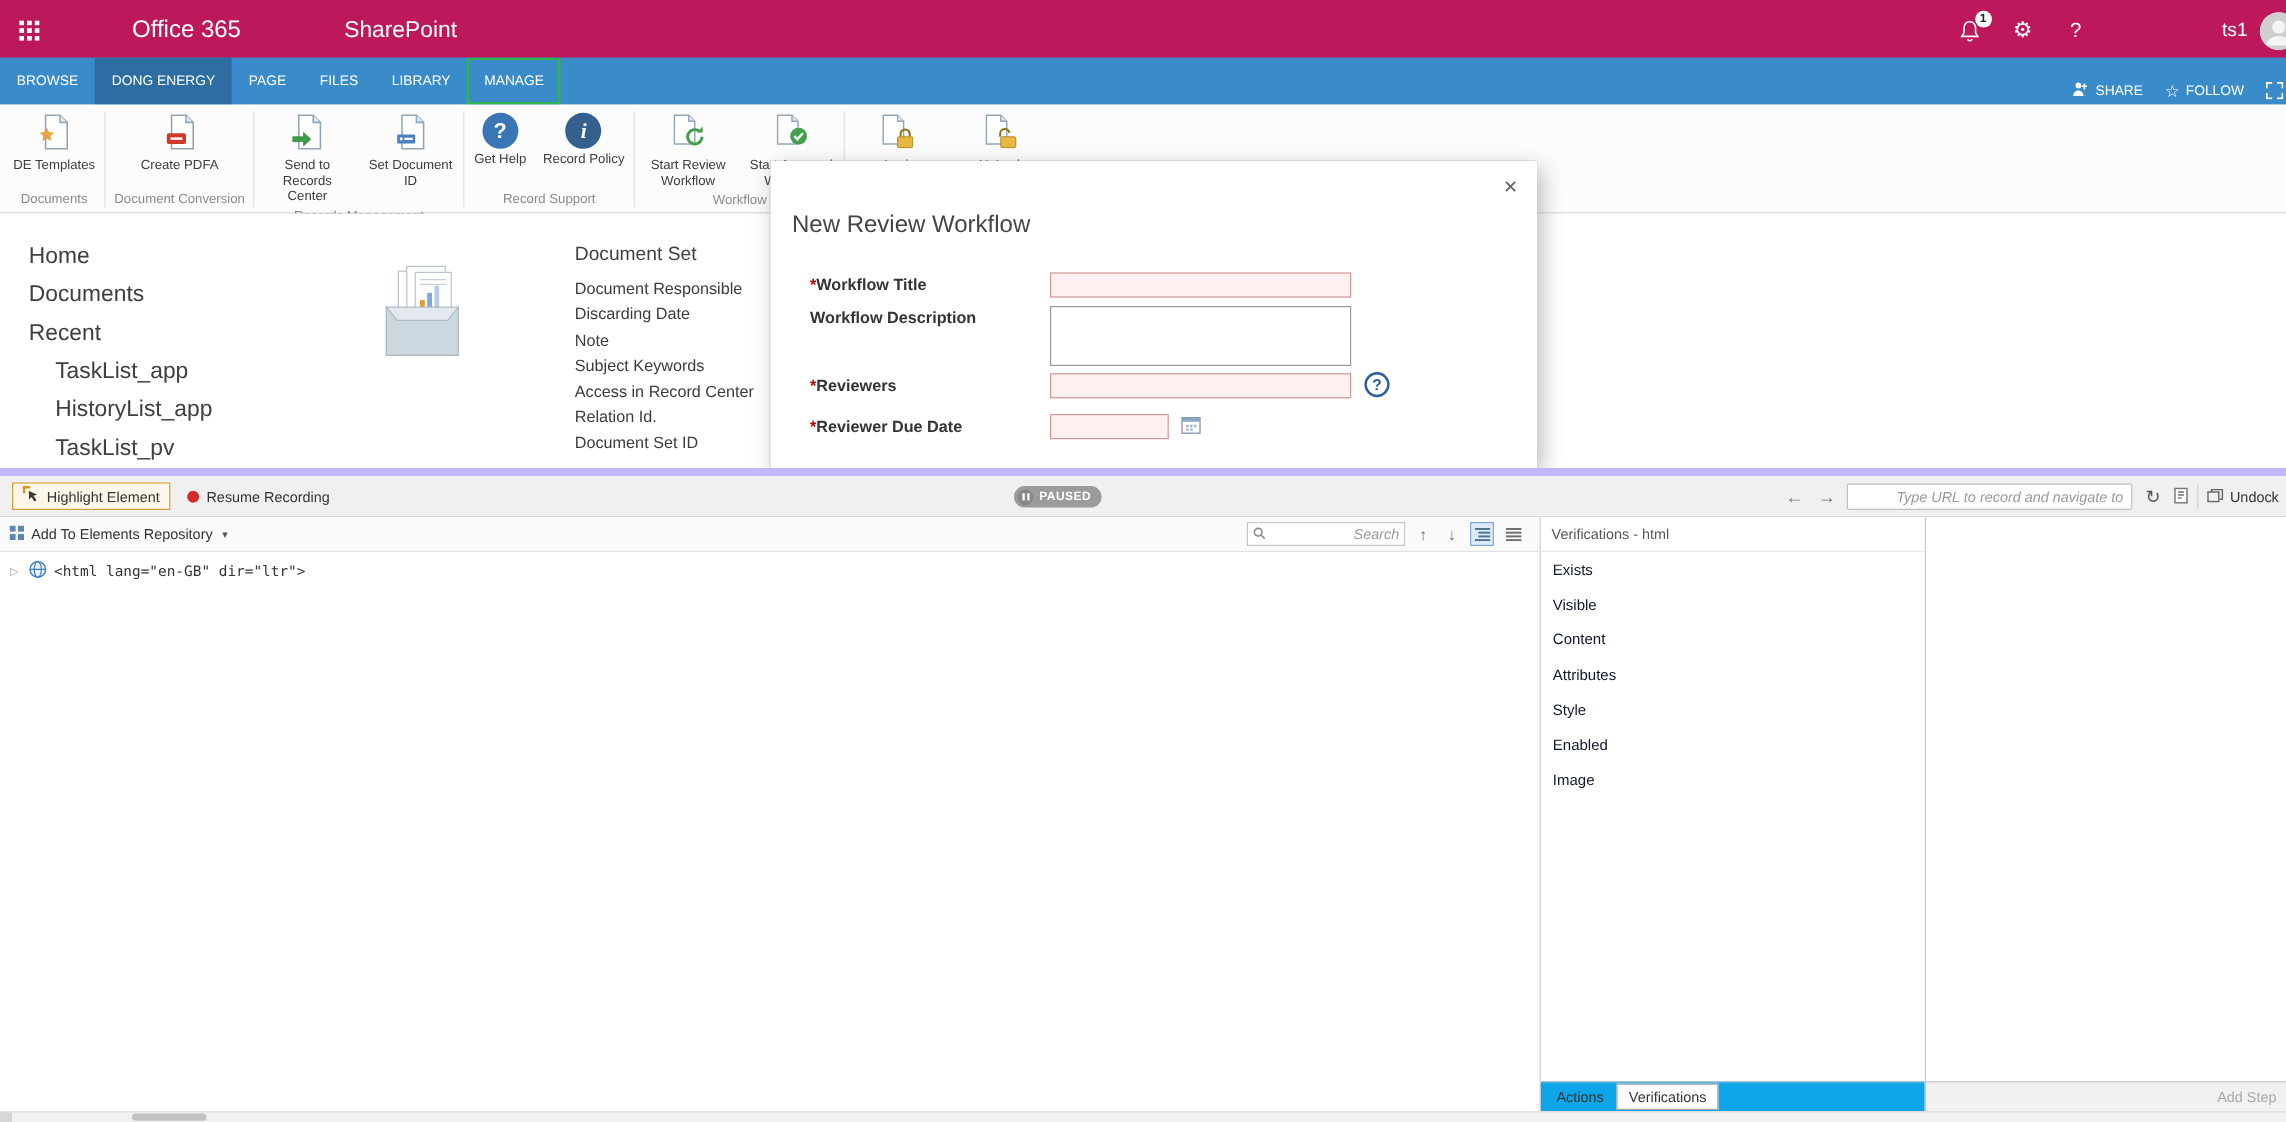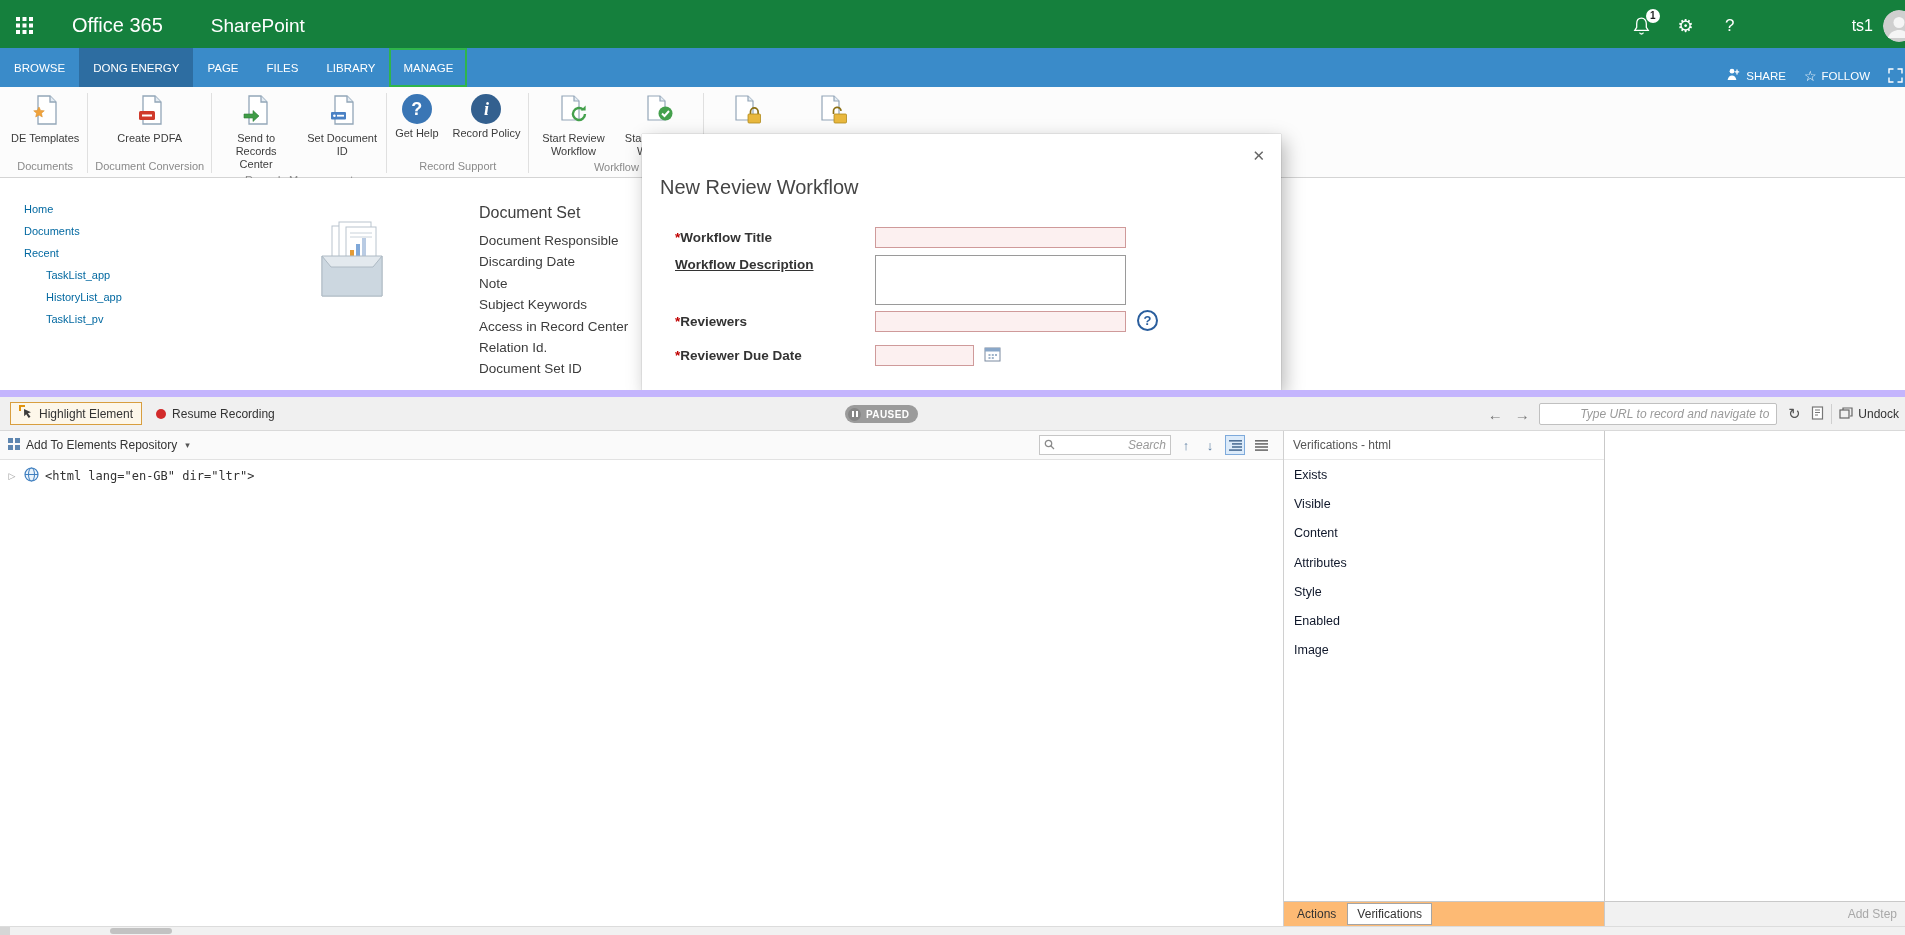--- a/index.html
+++ b/index.html
@@ -2,21 +2,21 @@
 <html><head>
 <meta charset="utf-8">
 <style>
   *{margin:0;padding:0;box-sizing:border-box;}
   html,body{width:1905px;height:935px;}
   body{font-family:"Liberation Sans","DejaVu Sans",sans-serif;overflow:hidden;background:#fff;position:relative;font-size:13px;color:#333;}
   button{font-family:inherit;background:none;border:none;cursor:pointer;color:inherit;}
   input,textarea{font-family:inherit;outline:none;text-align:right;}
 
   
-  .suite-bar{position:absolute;top:0;left:0;right:0;height:51px;background:#15803d;color:#fff;display:flex;align-items:center;overflow:hidden;z-index:5;}
+  .suite-bar{position:absolute;top:0;left:0;right:0;height:51px;background:#be185d;color:#fff;display:flex;align-items:center;overflow:hidden;z-index:5;gap:38px;}
   .waffle{width:48px;height:48px;display:flex;align-items:center;justify-content:center;}
   .brand{font-size:20px;margin-left:24px;cursor:pointer;}
   .appname{font-size:19px;margin-left:48px;}
   .suite-right{margin-left:auto;display:flex;align-items:center;height:100%;}
   .sicon{position:relative;width:44px;height:48px;display:flex;align-items:center;justify-content:center;color:#fff;font-size:18px;}
   .qhelp{font-size:17px;}
   .badge{position:absolute;top:7px;right:4px;width:14px;height:14px;border-radius:50%;background:#fff;color:#1f1f1f;font-size:10px;line-height:14px;text-align:center;font-weight:bold;}
   .user{font-size:16px;margin:0 10px 0 100px;}
   .avatar{width:32px;height:32px;border-radius:50%;overflow:hidden;margin-right:-10px;display:inline-flex;}
 
@@ -38,21 +38,21 @@
   .rlabel{font-size:11px;line-height:1.18;text-align:center;}
   .rgroup-label{font-size:11px;color:#8a8a8a;text-align:center;padding:1px 6px 5px;white-space:nowrap;}
   .rgroup-label.tleft{text-align:left;padding-left:10px;}
   .rsep{width:1px;background:#e0e0e0;margin:3px 1px 4px;}
   .circ-help{width:30px;height:30px;border-radius:50%;background:#3a76b5;color:#fff;font-size:18px;font-weight:bold;display:flex;align-items:center;justify-content:center;}
   .circ-info{background:#33608f;font-style:italic;font-family:"Liberation Serif",serif;}
 
   
   .page{position:absolute;top:178px;left:0;right:0;height:212px;background:#fff;overflow:hidden;z-index:1;}
   .quicknav{position:absolute;left:0;top:20px;width:290px;}
-  .navitem{display:block;font-size:11px;color:#0369a1;padding:5px 0 5px 24px;text-decoration:none;cursor:pointer;}
+  .navitem{display:block;font-size:19px;color:#404040;padding:5px 0 5px 24px;text-decoration:none;cursor:pointer;}
   .navitem.indent{padding-left:46px;}
   .docset-img{position:absolute;left:308px;top:40px;}
   .docset-title{position:absolute;left:479px;top:26px;font-size:16px;font-weight:400;color:#404040;}
   .props{position:absolute;left:479px;top:52px;list-style:none;}
   .props li{font-size:13.5px;color:#3c3c3c;line-height:21.4px;}
 
   
   .modal{position:absolute;left:642px;top:134px;width:639px;height:256px;background:#fff;z-index:20;box-shadow:0 0 1px rgba(0,0,0,.35),4px 6px 18px rgba(0,0,0,.28);}
   .modal-close{position:absolute;top:13px;right:16px;font-size:15px;color:#666;}
   .modal-title{position:absolute;left:18px;top:42px;font-size:20px;font-weight:400;color:#454545;}
@@ -92,21 +92,21 @@
   .view-btn.selected{background:#dcebfa;border-color:#7eaadb;}
 
   .tree-area{position:absolute;top:63px;left:0;width:1283px;bottom:9px;background:#fff;overflow:hidden;}
   .tree-row{display:flex;align-items:center;gap:6px;padding:7px 0 0 6px;cursor:pointer;}
   .expander{font-size:9px;color:#9a9a9a;width:12px;text-align:center;}
   .node-text{font-family:"DejaVu Sans Mono","Liberation Mono",monospace;font-size:12px;color:#333;}
 
   .verif-col{position:absolute;top:34px;left:1283px;width:321px;bottom:9px;border-left:1px solid #d0d0d0;background:#fff;}
   .verif-header{height:29px;display:flex;align-items:center;padding-left:9px;font-size:12px;color:#555;border-bottom:1px solid #e9e9e9;}
   .verif-item{height:29.3px;display:flex;align-items:center;padding-left:10px;font-size:12.5px;color:#0f172a;cursor:pointer;}
-  .verif-tabs{position:absolute;bottom:0;left:0;right:0;height:25px;background:#fdba74;border-top:1px solid #c9c9c9;display:flex;align-items:center;padding-left:4px;gap:2px;}
+  .verif-tabs{position:absolute;bottom:0;left:0;right:0;height:25px;background:#0ea5e9;border-top:1px solid #c9c9c9;display:flex;align-items:center;padding-left:4px;gap:2px;}
   .vtab{font-size:12px;color:#333;padding:3px 9px;cursor:pointer;}
   .vtab.active{background:#fff;border:1px solid #a5a5a5;}
 
   .right-col{position:absolute;top:34px;left:1604px;right:0;bottom:9px;border-left:1px solid #c9c9c9;background:#fff;}
   .addstep-strip{position:absolute;bottom:0;left:0;right:0;height:25px;background:#f1f1f1;border-top:1px solid #c9c9c9;display:flex;align-items:center;justify-content:flex-end;padding-right:8px;}
   .addstep{font-size:12px;color:#a8a8a8;cursor:default;margin-left:32px;}
 
   .hscroll{position:absolute;bottom:0;left:0;right:0;height:9px;background:#f1f1f1;border-top:1px solid #dcdcdc;}
   .corner-sq{position:absolute;left:0;top:0;width:10px;height:8px;background:#d6d6d6;}
   .thumb{position:absolute;left:110px;top:1px;width:62px;height:6px;background:#c2c2c2;border-radius:3px;}
@@ -356,21 +356,21 @@
 
 <div class="modal">
   <button class="modal-close">✕</button>
   <h2 class="modal-title">New Review Workflow</h2>
 
   <label class="flabel" style="left:33px;top:96px;">
     <span class="req">*</span><span>Workflow Title</span>
   </label>
   <input class="finput" style="left: 233px; top: 93px; width: 251px;" value="">
 
-  <label class="flabel" style="left:33px;top:123px;text-decoration:underline;">
+  <label class="flabel" style="left:33px;top:123px;">
     <span>Workflow Description</span>
   </label>
   <textarea class="fta" style=""></textarea>
 
   <label class="flabel" style="left:33px;top:180px;">
     <span class="req">*</span><span>Reviewers</span>
   </label>
   <input class="finput" style="left: 233px; top: 177px; width: 251px;" value="">
   <span class="help-circle">
       <span>?</span>

